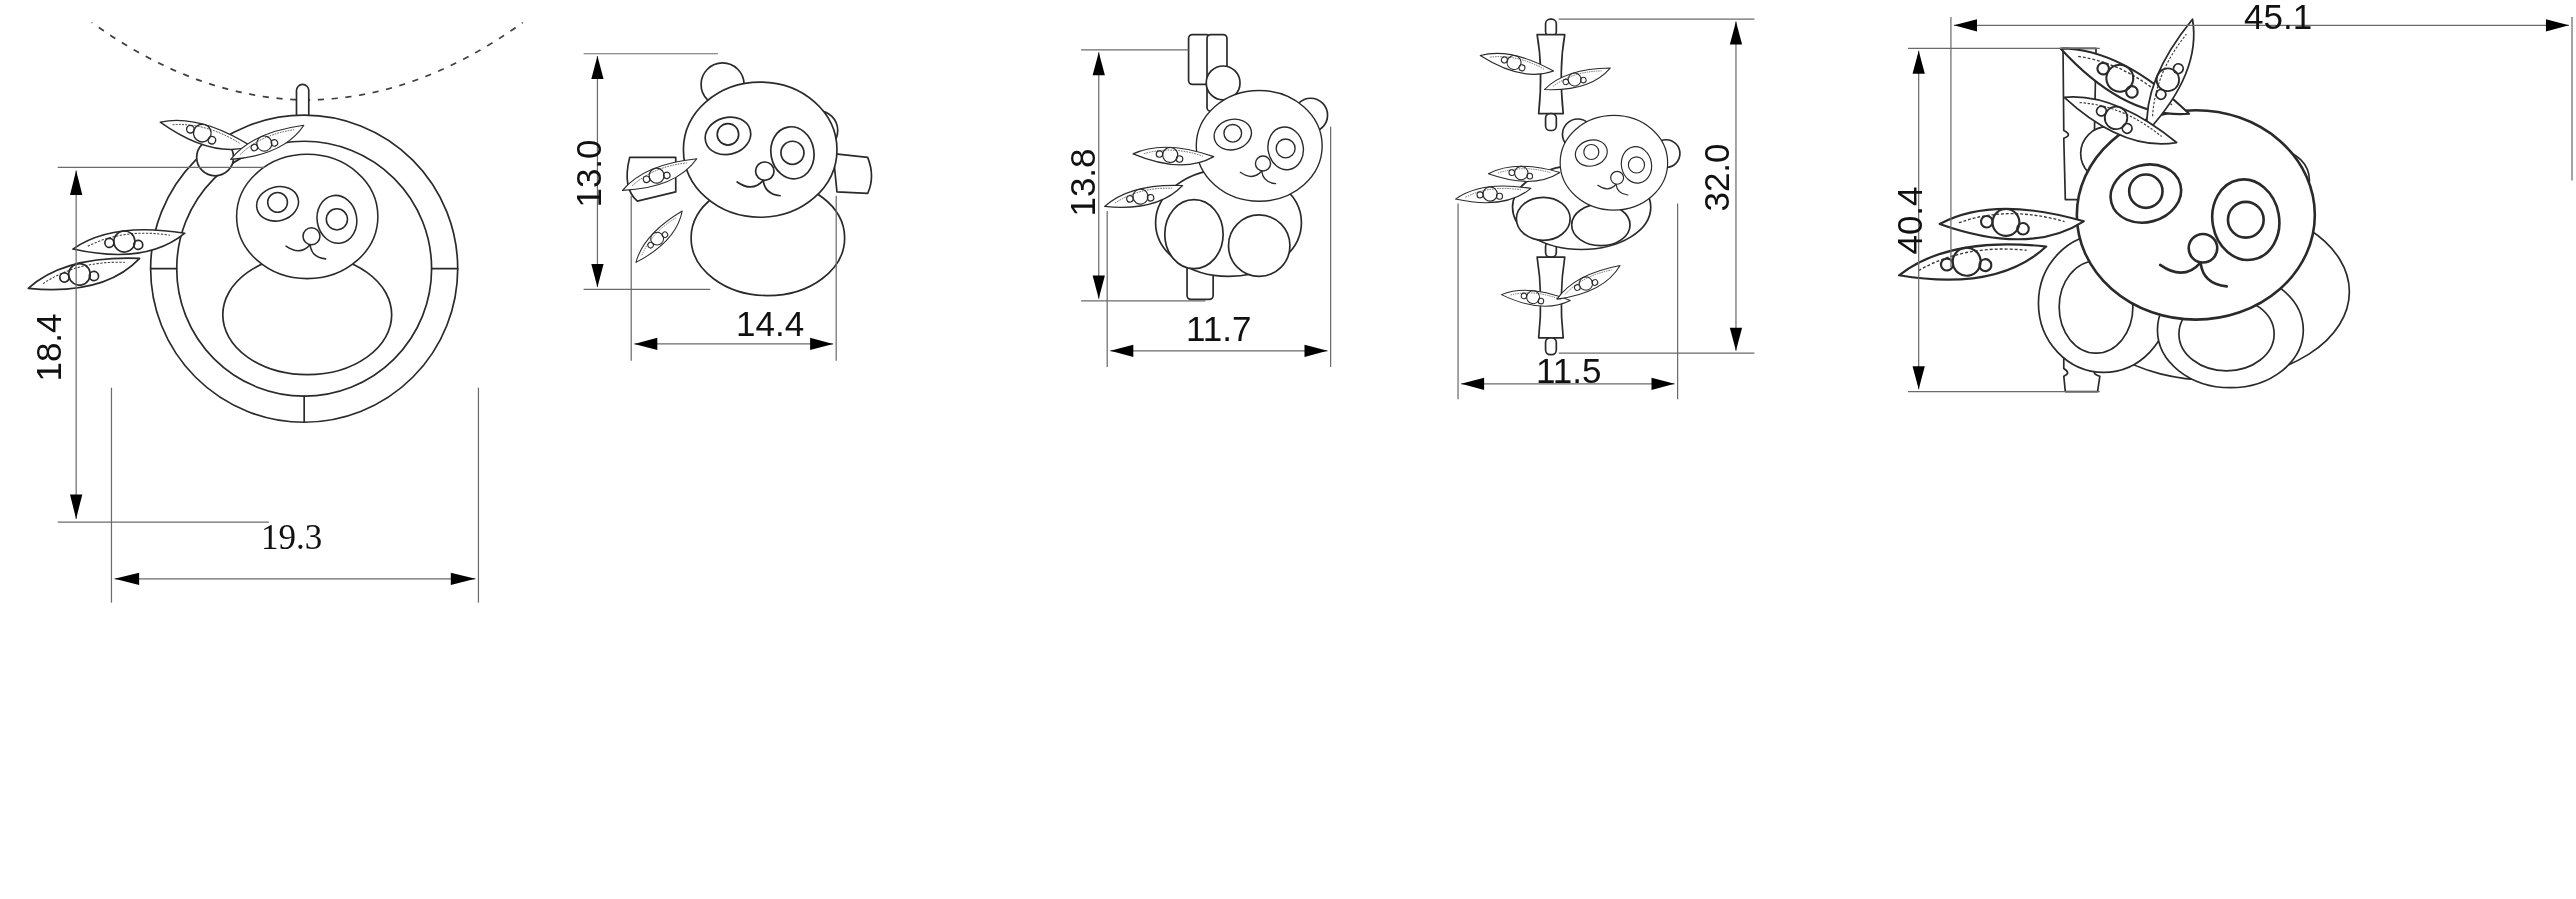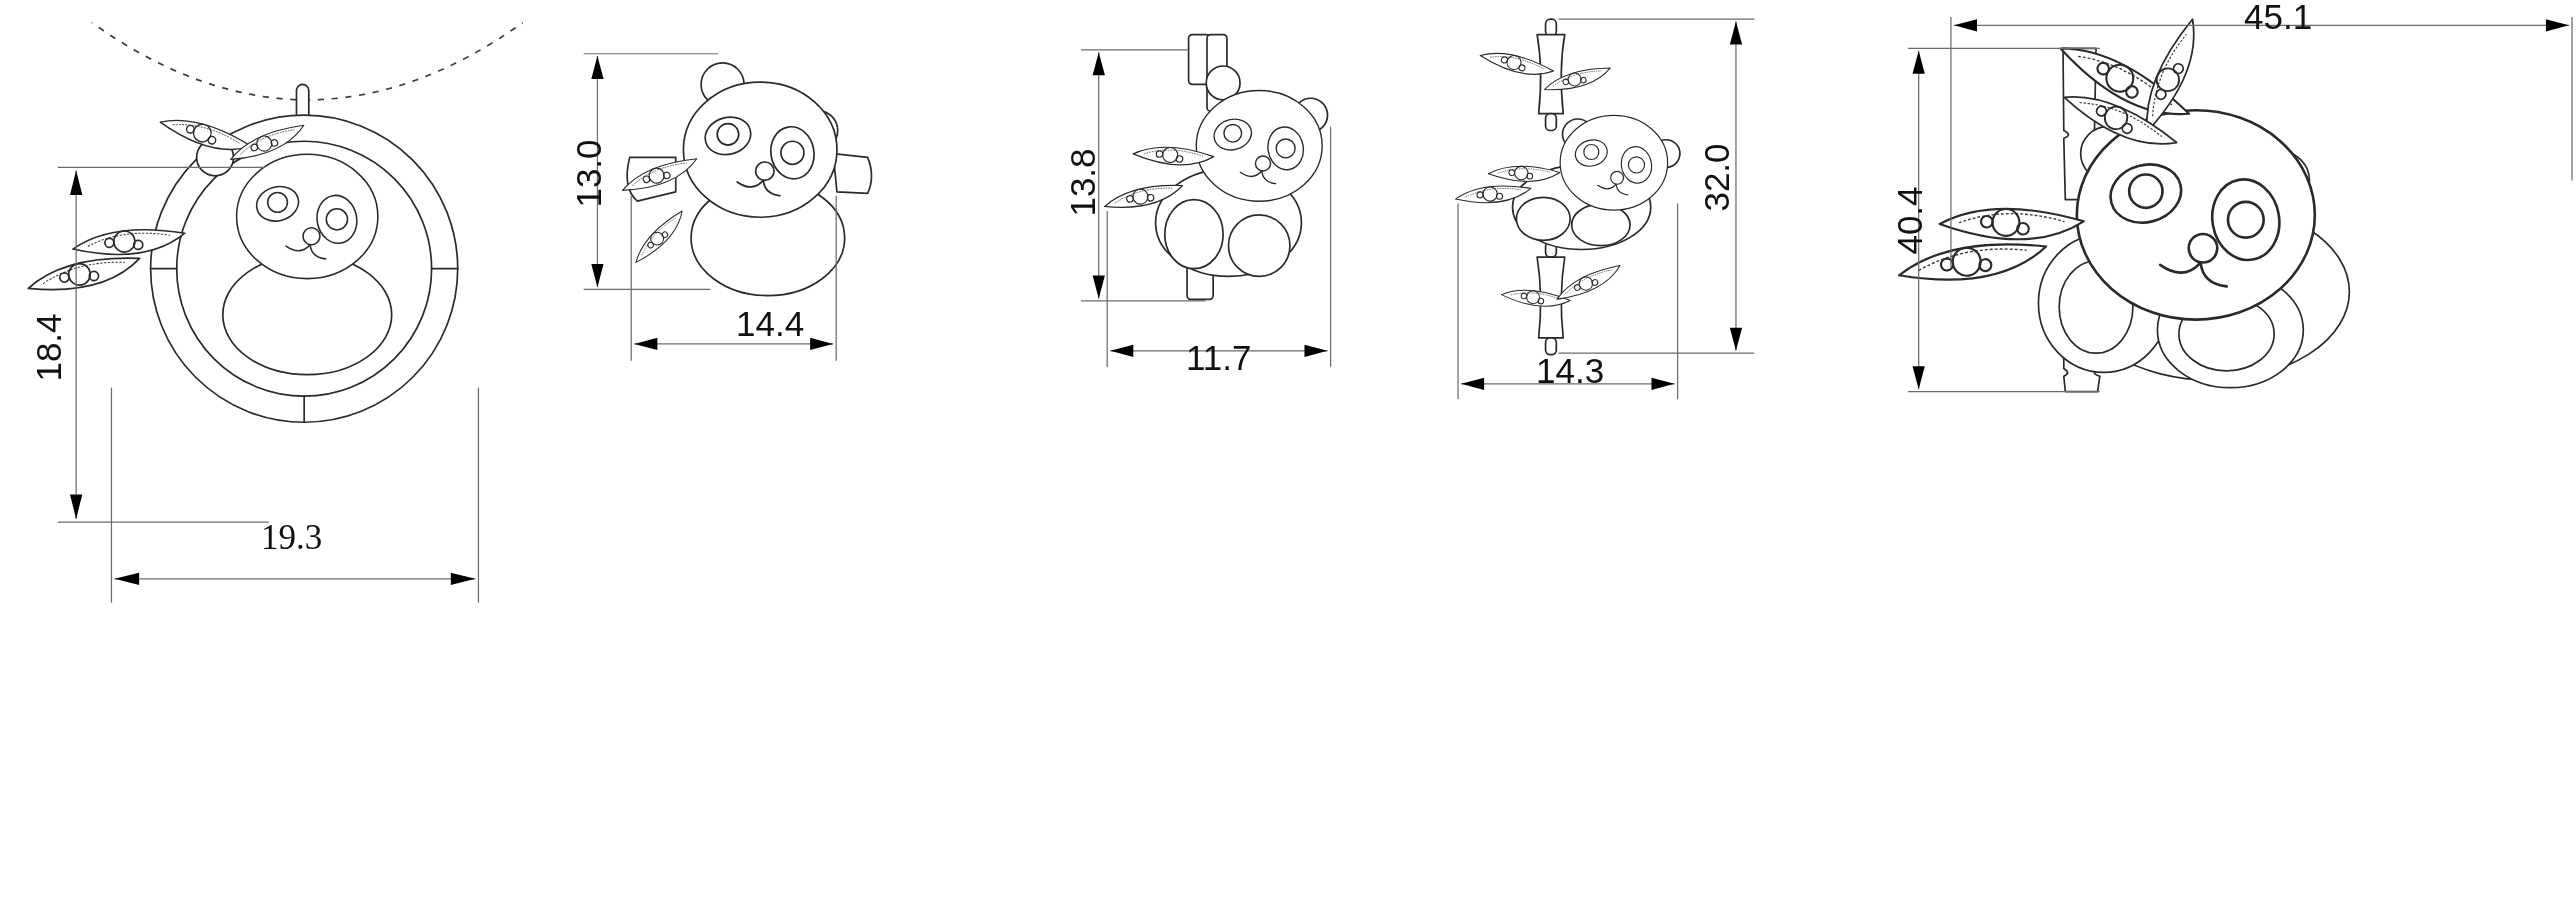--- a/index.html
+++ b/index.html
@@ -201,20 +201,20 @@
   </g>
 </svg>
 
 <div class="dim-label v" style="left:14px; top:330px;">18.4</div>
 <div class="dim-label" style="left:261px; top:520px;font-family:Liberation Serif, serif;">19.3</div>
 
 <div class="dim-label v" style="left:554px; top:156px;">13.0</div>
 <div class="dim-label" style="left:708px; top:306px;margin-left:28px;">14.4</div>
 
 <div class="dim-label v" style="left:1048px; top:165px;">13.8</div>
-<div class="dim-label" style="left:1186px; top:311px;margin-top:29px;">11.7</div>
+<div class="dim-label" style="left:1186px; top:311px;">11.7</div>
 
 <div class="dim-label v" style="left:1682px; top:160px;">32.0</div>
-<div class="dim-label" style="left:1536px; top:353px;">14.3</div>
+<div class="dim-label" style="left:1536px; top:353px;">11.5</div>
 
 <div class="dim-label v" style="left:1875px; top:203px;">40.4</div>
 <div class="dim-label" style="left:2244px; top:-1.5px;">45.1</div>
 
 
 </body></html>

